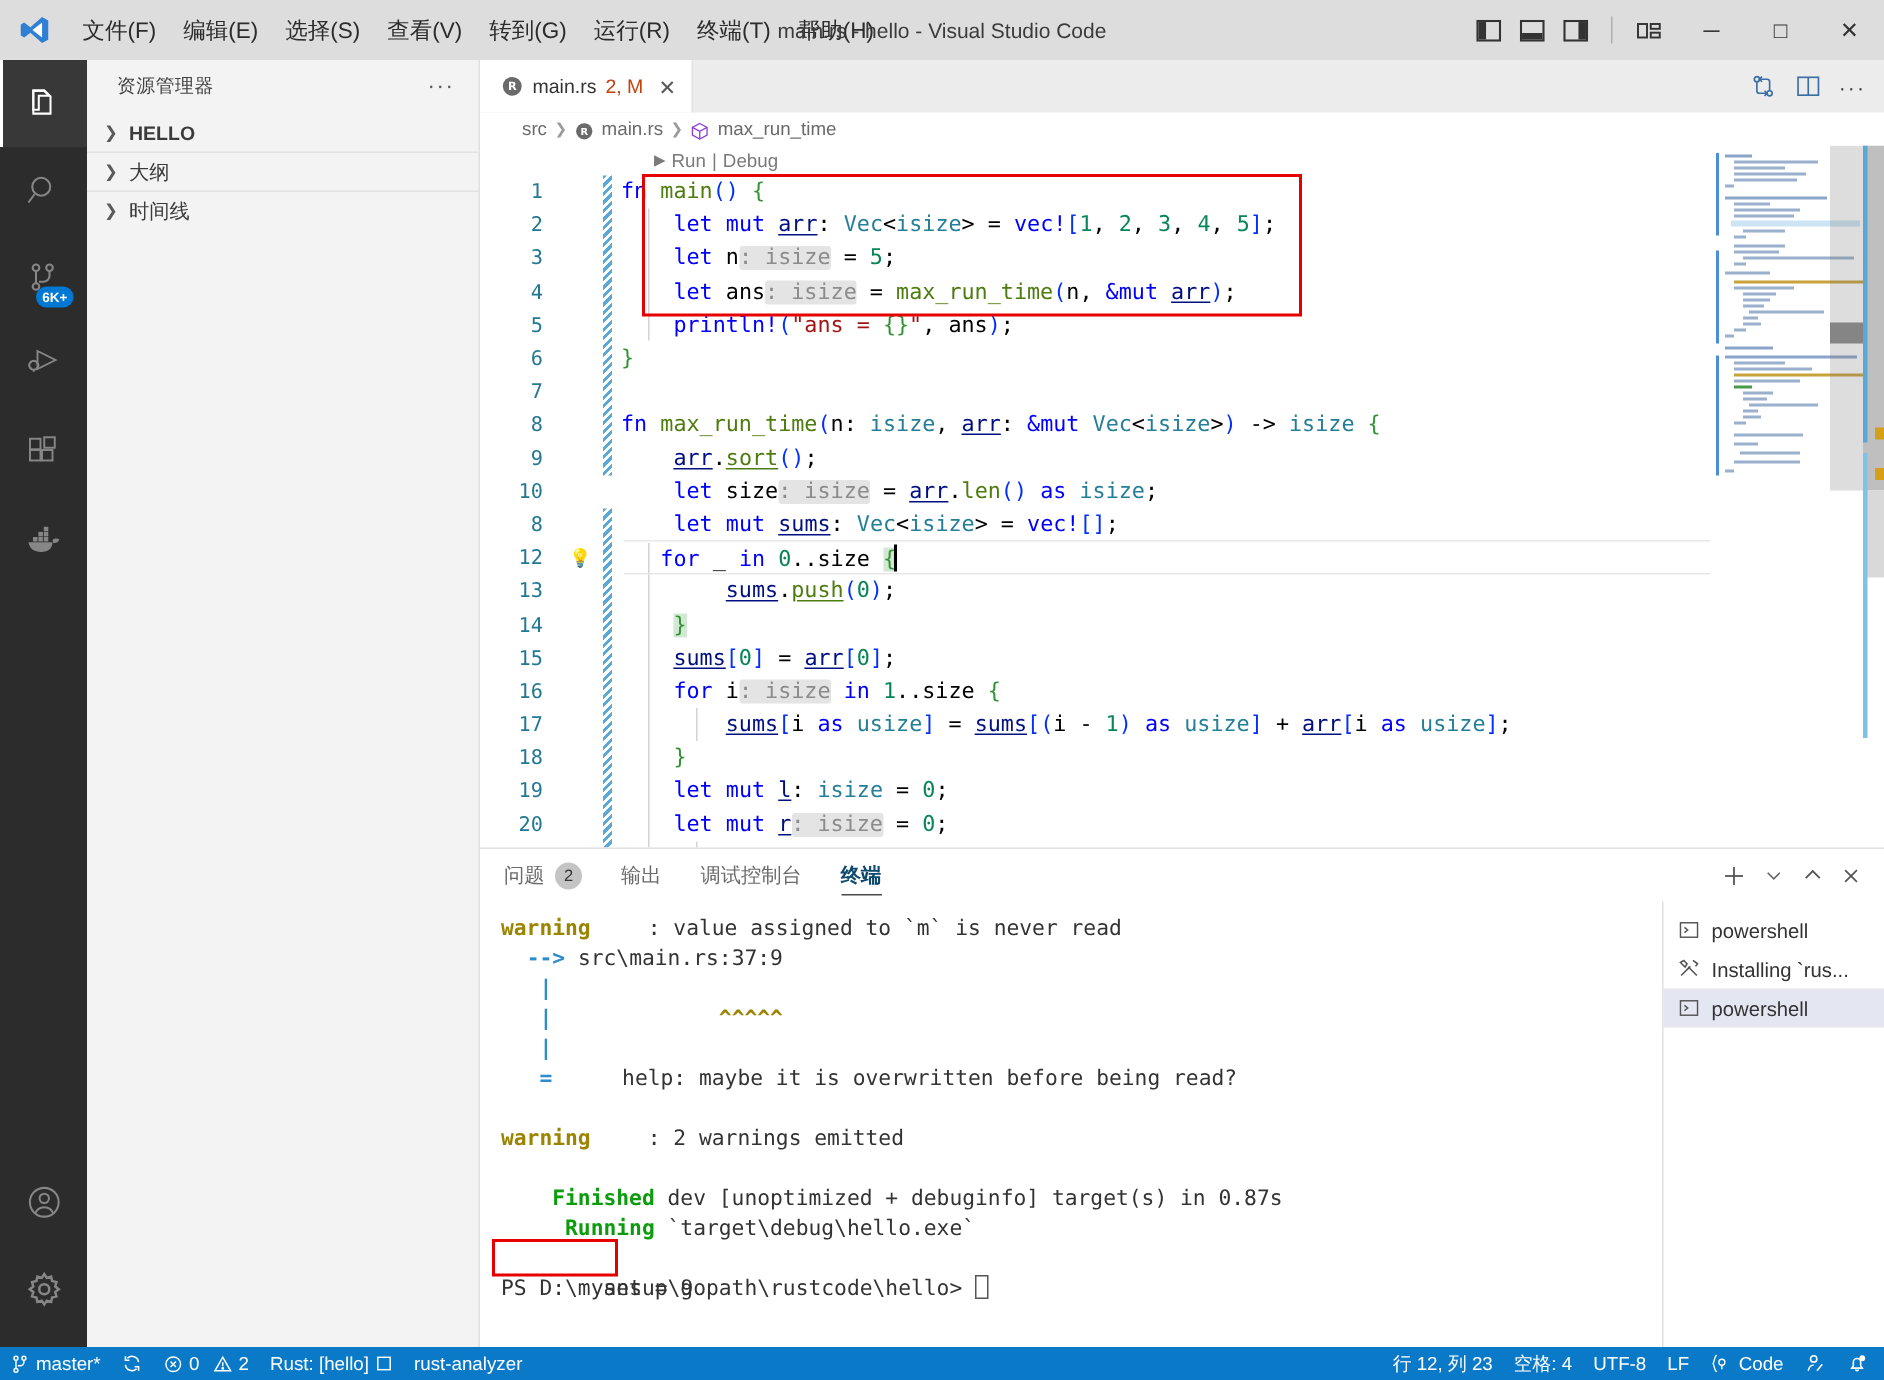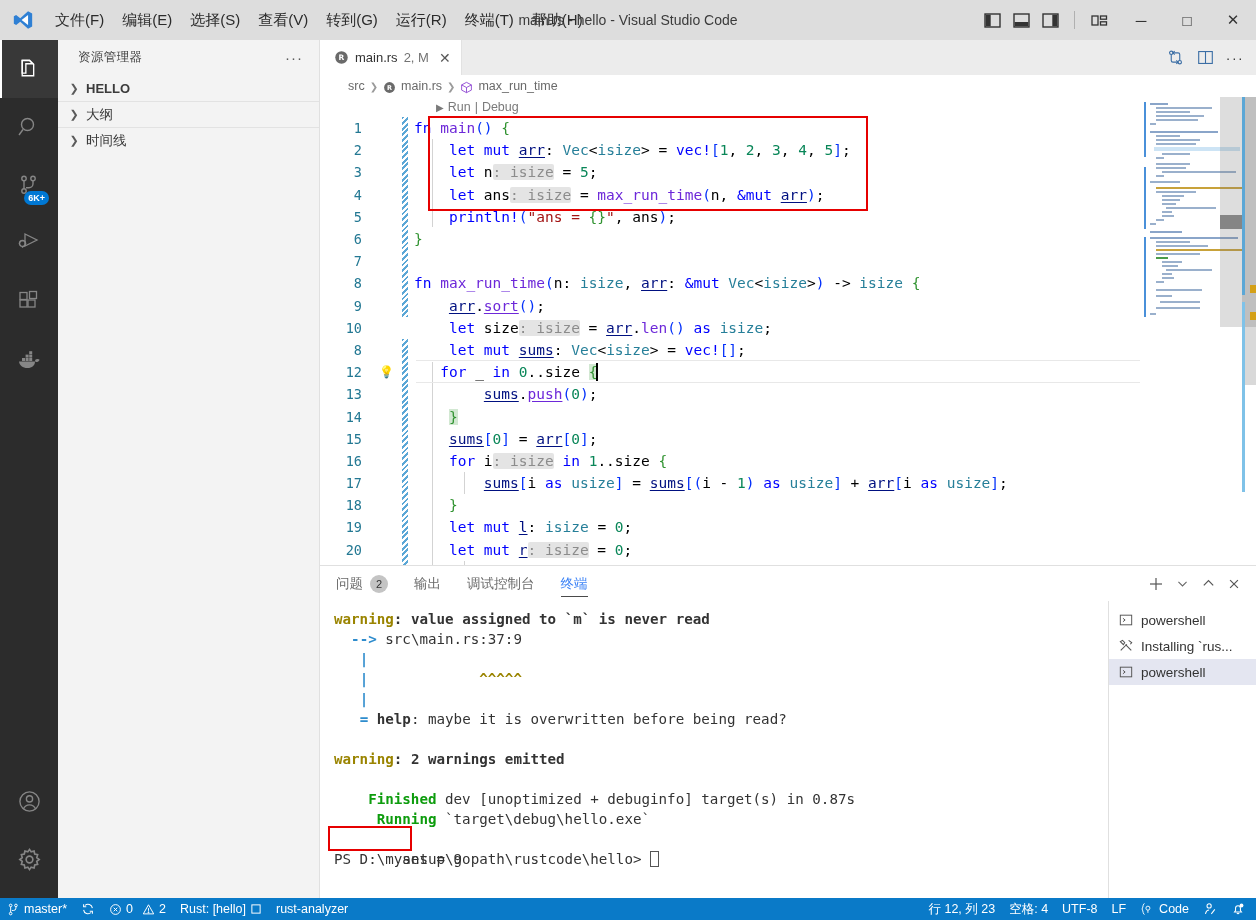--- a/index.html
+++ b/index.html
@@ -82,21 +82,21 @@
   }
   .tabbar { height: 35px; background: #ececec; display: flex; align-items: stretch; position: relative; }
   .tab {
     display: flex; align-items: center; gap: 6px; padding: 0 10px 0 14px;
     background: #ffffff; font-size: 13px; color: #333; border-right: 1px solid #e2e2e2;
     position: relative;
   }
   .tab::before {
     content: ''; position: absolute; left: 0; right: 0; top: 0; height: 1px; background: #ffffff;
   }
-  .tab .mod { color: #737373; }
+  .tab .mod { color: #c2410c; }
   .tab .tabclose { color: #585858; font-size: 14px; padding-left: 4px; }
   .tab-actions {
     position: absolute; right: 8px; top: 0; height: 35px; display: flex; align-items: center; gap: 4px;
   }
   .tab-act { width: 26px; height: 26px; display:flex; align-items:center; justify-content:center; color:#424242; }
 
   .breadcrumb {
     height: 22px; display: flex; align-items: center; gap: 5px; padding-left: 28px;
     font-size: 12.5px; color: #6a6a6a; background: #fff;
   }
@@ -115,21 +115,21 @@
   .lnum {
     width: 56px; text-align: right; padding-right: 14px; color: #237893; font-size: 13.5px;
     flex: 0 0 56px; font-family: "DejaVu Sans Mono", monospace;
   }
   .gutter-icon { width: 22px; flex: 0 0 22px; text-align: center; font-size: 12px; }
   .fold { width: 16px; flex: 0 0 16px; color: #aaa; font-size: 10px; text-align: center; }
   .ltext { white-space: pre; color: #000; }
 
   
   .kw { color: #0000ff; }
-  .fnm { color: #6d28d9; }
+  .fnm { color: #4d7c0f; }
   .typ { color: #267f99; }
   .num { color: #098658; }
   .str { color: #a31515; }
   .mac { color: #0000ff; }
   .var { color: #001080; }
   .und { text-decoration: underline; text-decoration-style: solid; text-underline-offset: 2px; }
   .inlayhint { background: #e4e4e4; color: #8c8c8c; border-radius: 2px; }
   .brkt-g { color: #319331; }
   .brkt-b { color: #0431fa; }
   .brkt-hl { background: #d2e8d2; }
@@ -165,41 +165,41 @@
     position: absolute; right: 0; top: 0; width: 14px; height: 468px; background: #fff;
   }
 
   
   .panel {
     position: absolute; left: 320px; top: 565px; width: 936px; height: 333px;
     background: #ffffff; border-top: 1px solid #e0e0e0;
   }
   .panel-tabs { height: 35px; display: flex; align-items: center; padding-left: 16px; gap: 26px; position: relative; }
   .ptab { display: flex; align-items: center; gap: 7px; font-size: 13.5px; color: #6a6a6a; height: 35px; position: relative; }
-  .ptab.active { color: #3b82f6; }
+  .ptab.active { color: #0c4a6e; font-weight: bold; }
   .ptab.active::after {
     content: ''; position: absolute; left: 0; right: 0; bottom: 4px; height: 1px; background: #4a4a4a;
   }
   .pbadge {
     background: #c4c4c4; color: #333; font-size: 11px; border-radius: 9px;
     min-width: 18px; height: 18px; display:flex; align-items:center; justify-content:center; padding: 0 5px;
   }
   .panel-actions { position: absolute; right: 10px; top: 0; height: 35px; display: flex; align-items: center; gap: 2px; }
   .pact { width: 24px; height: 24px; display:flex; align-items:center; justify-content:center; color:#555; font-size: 14px; }
 
   .term-body {
     position: absolute; top: 35px; left: 0; width: 788px; height: 298px;
     font-family: "DejaVu Sans Mono", monospace; font-size: 14.2px; color: #333;
     padding: 8px 0 0 14px; overflow: hidden; line-height: 20px;
   }
   .tline { white-space: pre; height: 20px; }
   .t-warn { color: #9a8400; font-weight: bold; }
   .t-blue { color: #2e8ccd; font-weight: bold; }
   .t-green { color: #0d9c0d; font-weight: bold; }
-  .t-bold { font-weight: bold; }
+  .t-bold { font-weight: normal; padding-left: 38px; }
   .term-cursor { display:inline-block; width: 9px; height: 16px; border: 1px solid #555; vertical-align: -3px; }
 
   .term-list {
     position: absolute; top: 35px; right: 0; width: 148px; height: 298px;
     border-left: 1px solid #e0e0e0; padding-top: 6px;
   }
   .tl-item { height: 26px; display: flex; align-items: center; gap: 8px; padding-left: 10px; font-size: 13.5px; color: #333; }
   .tl-item.selected { background: #e4e6f1; }
 
   

